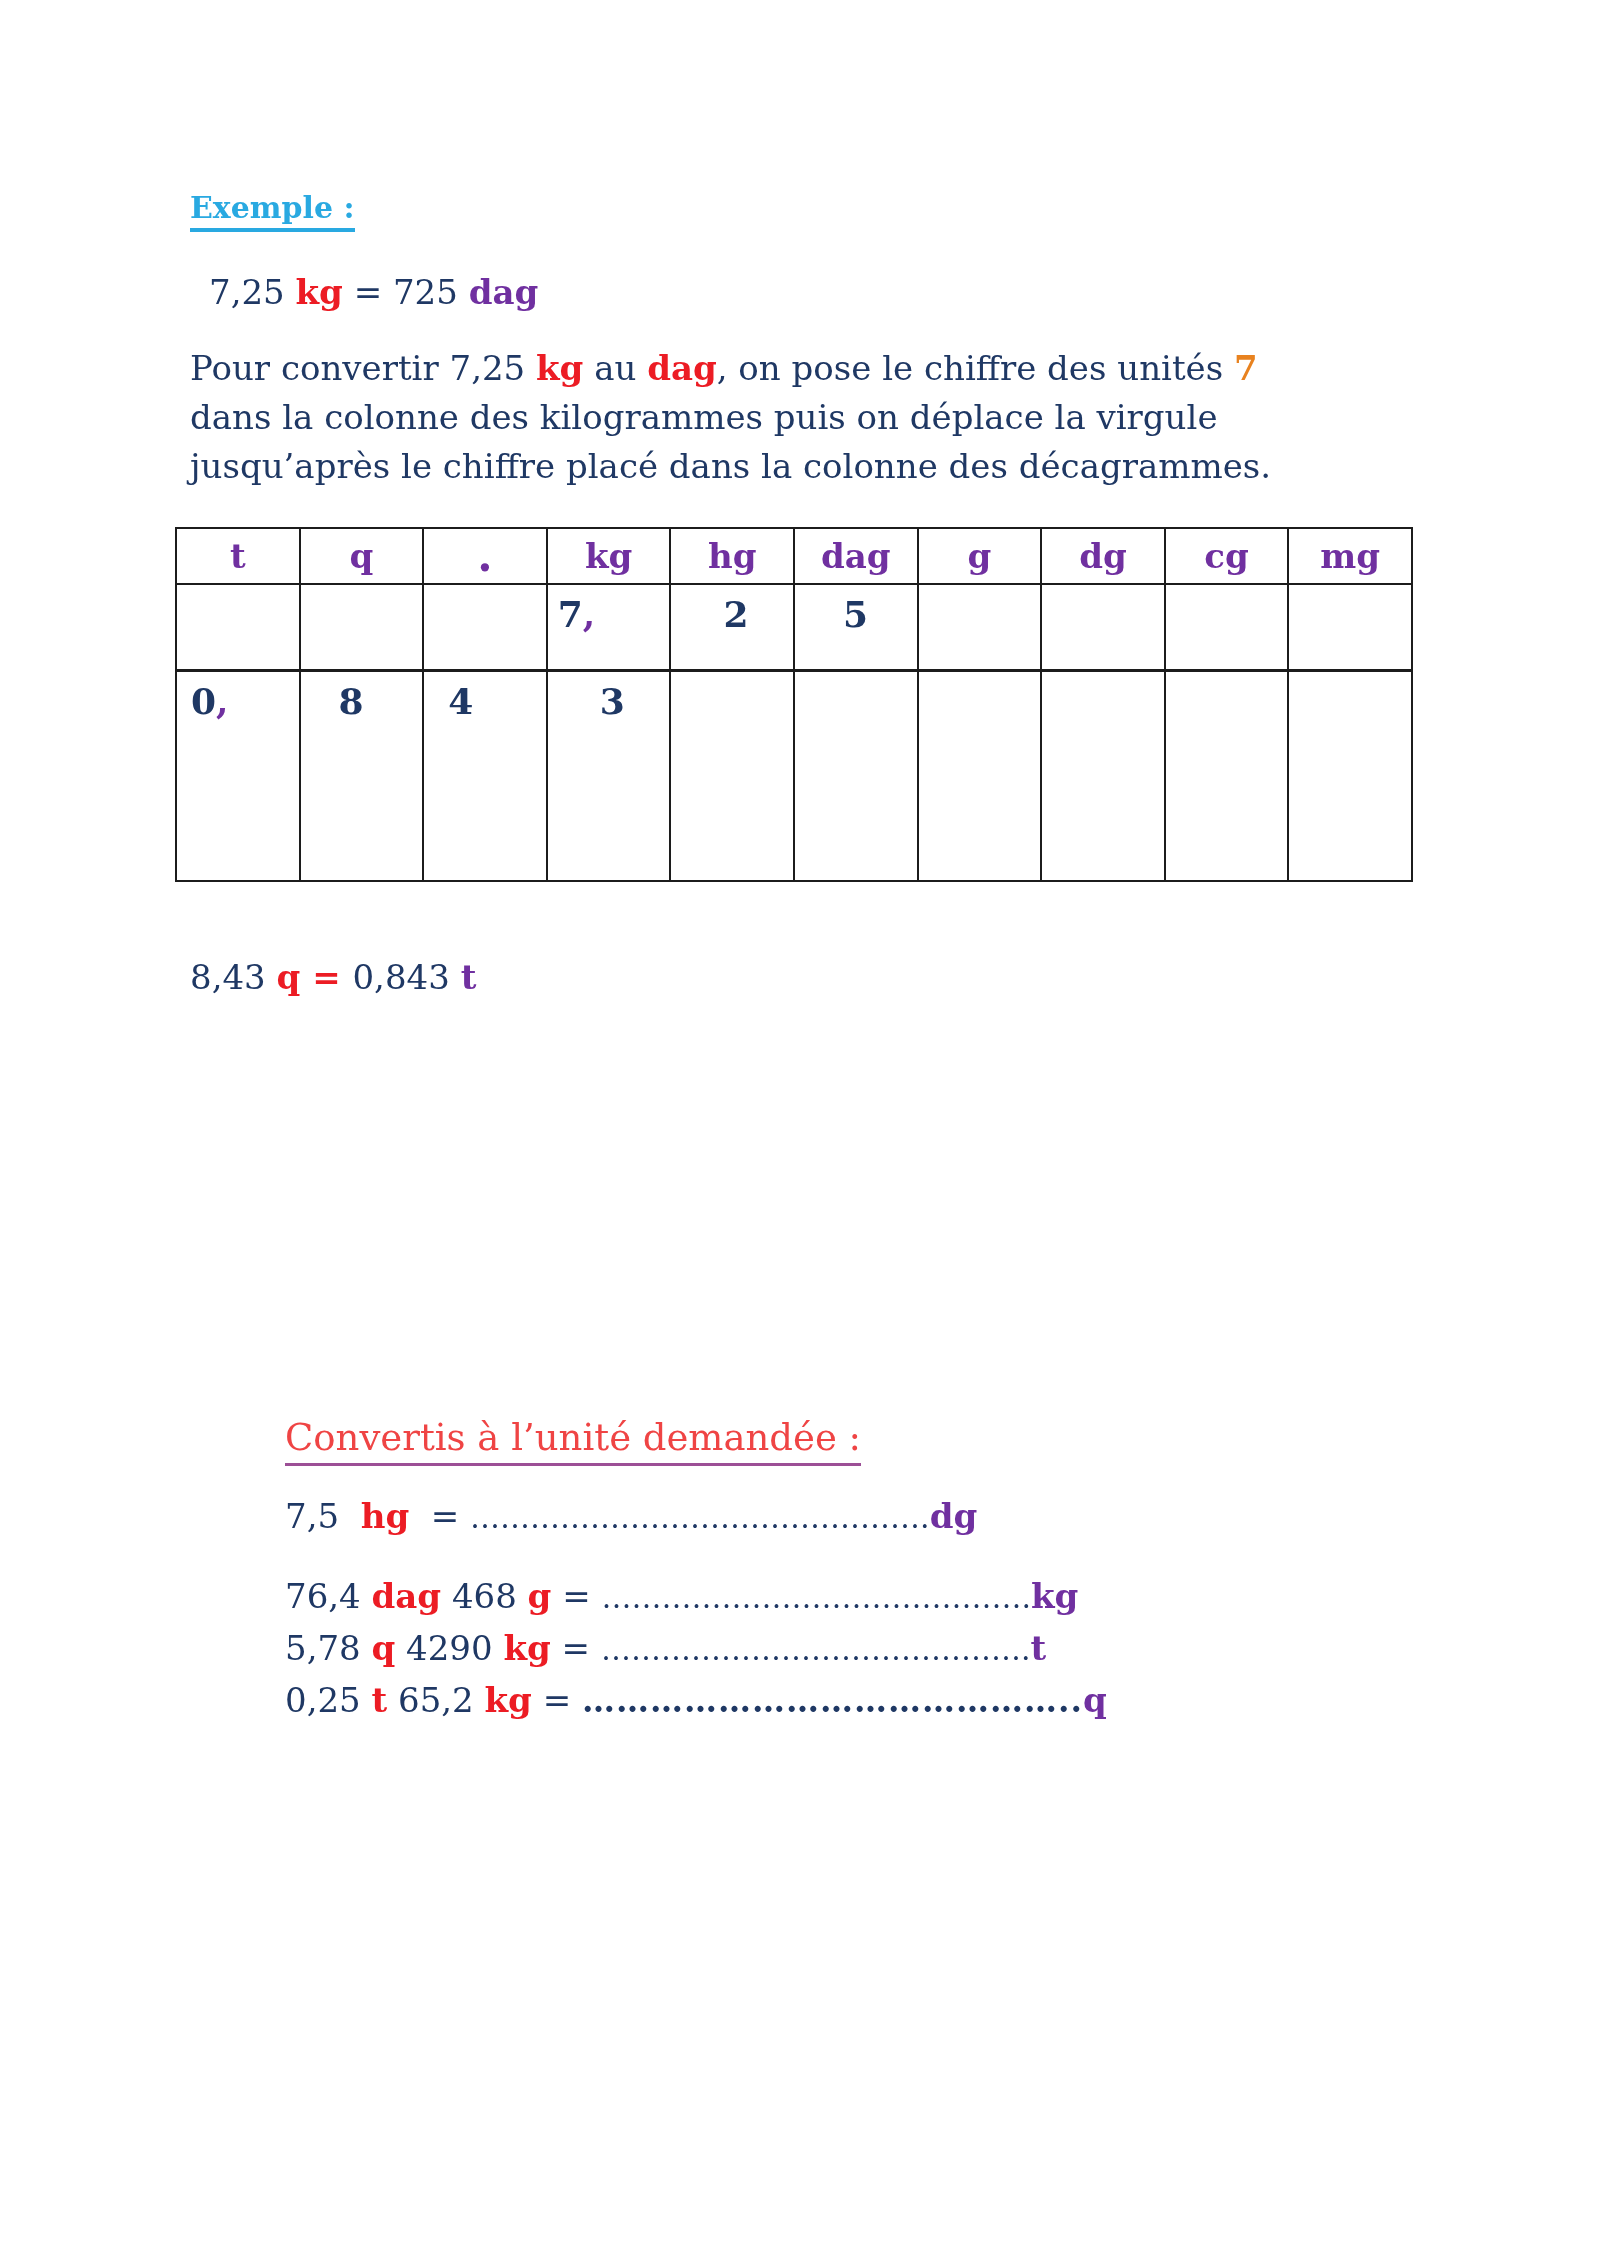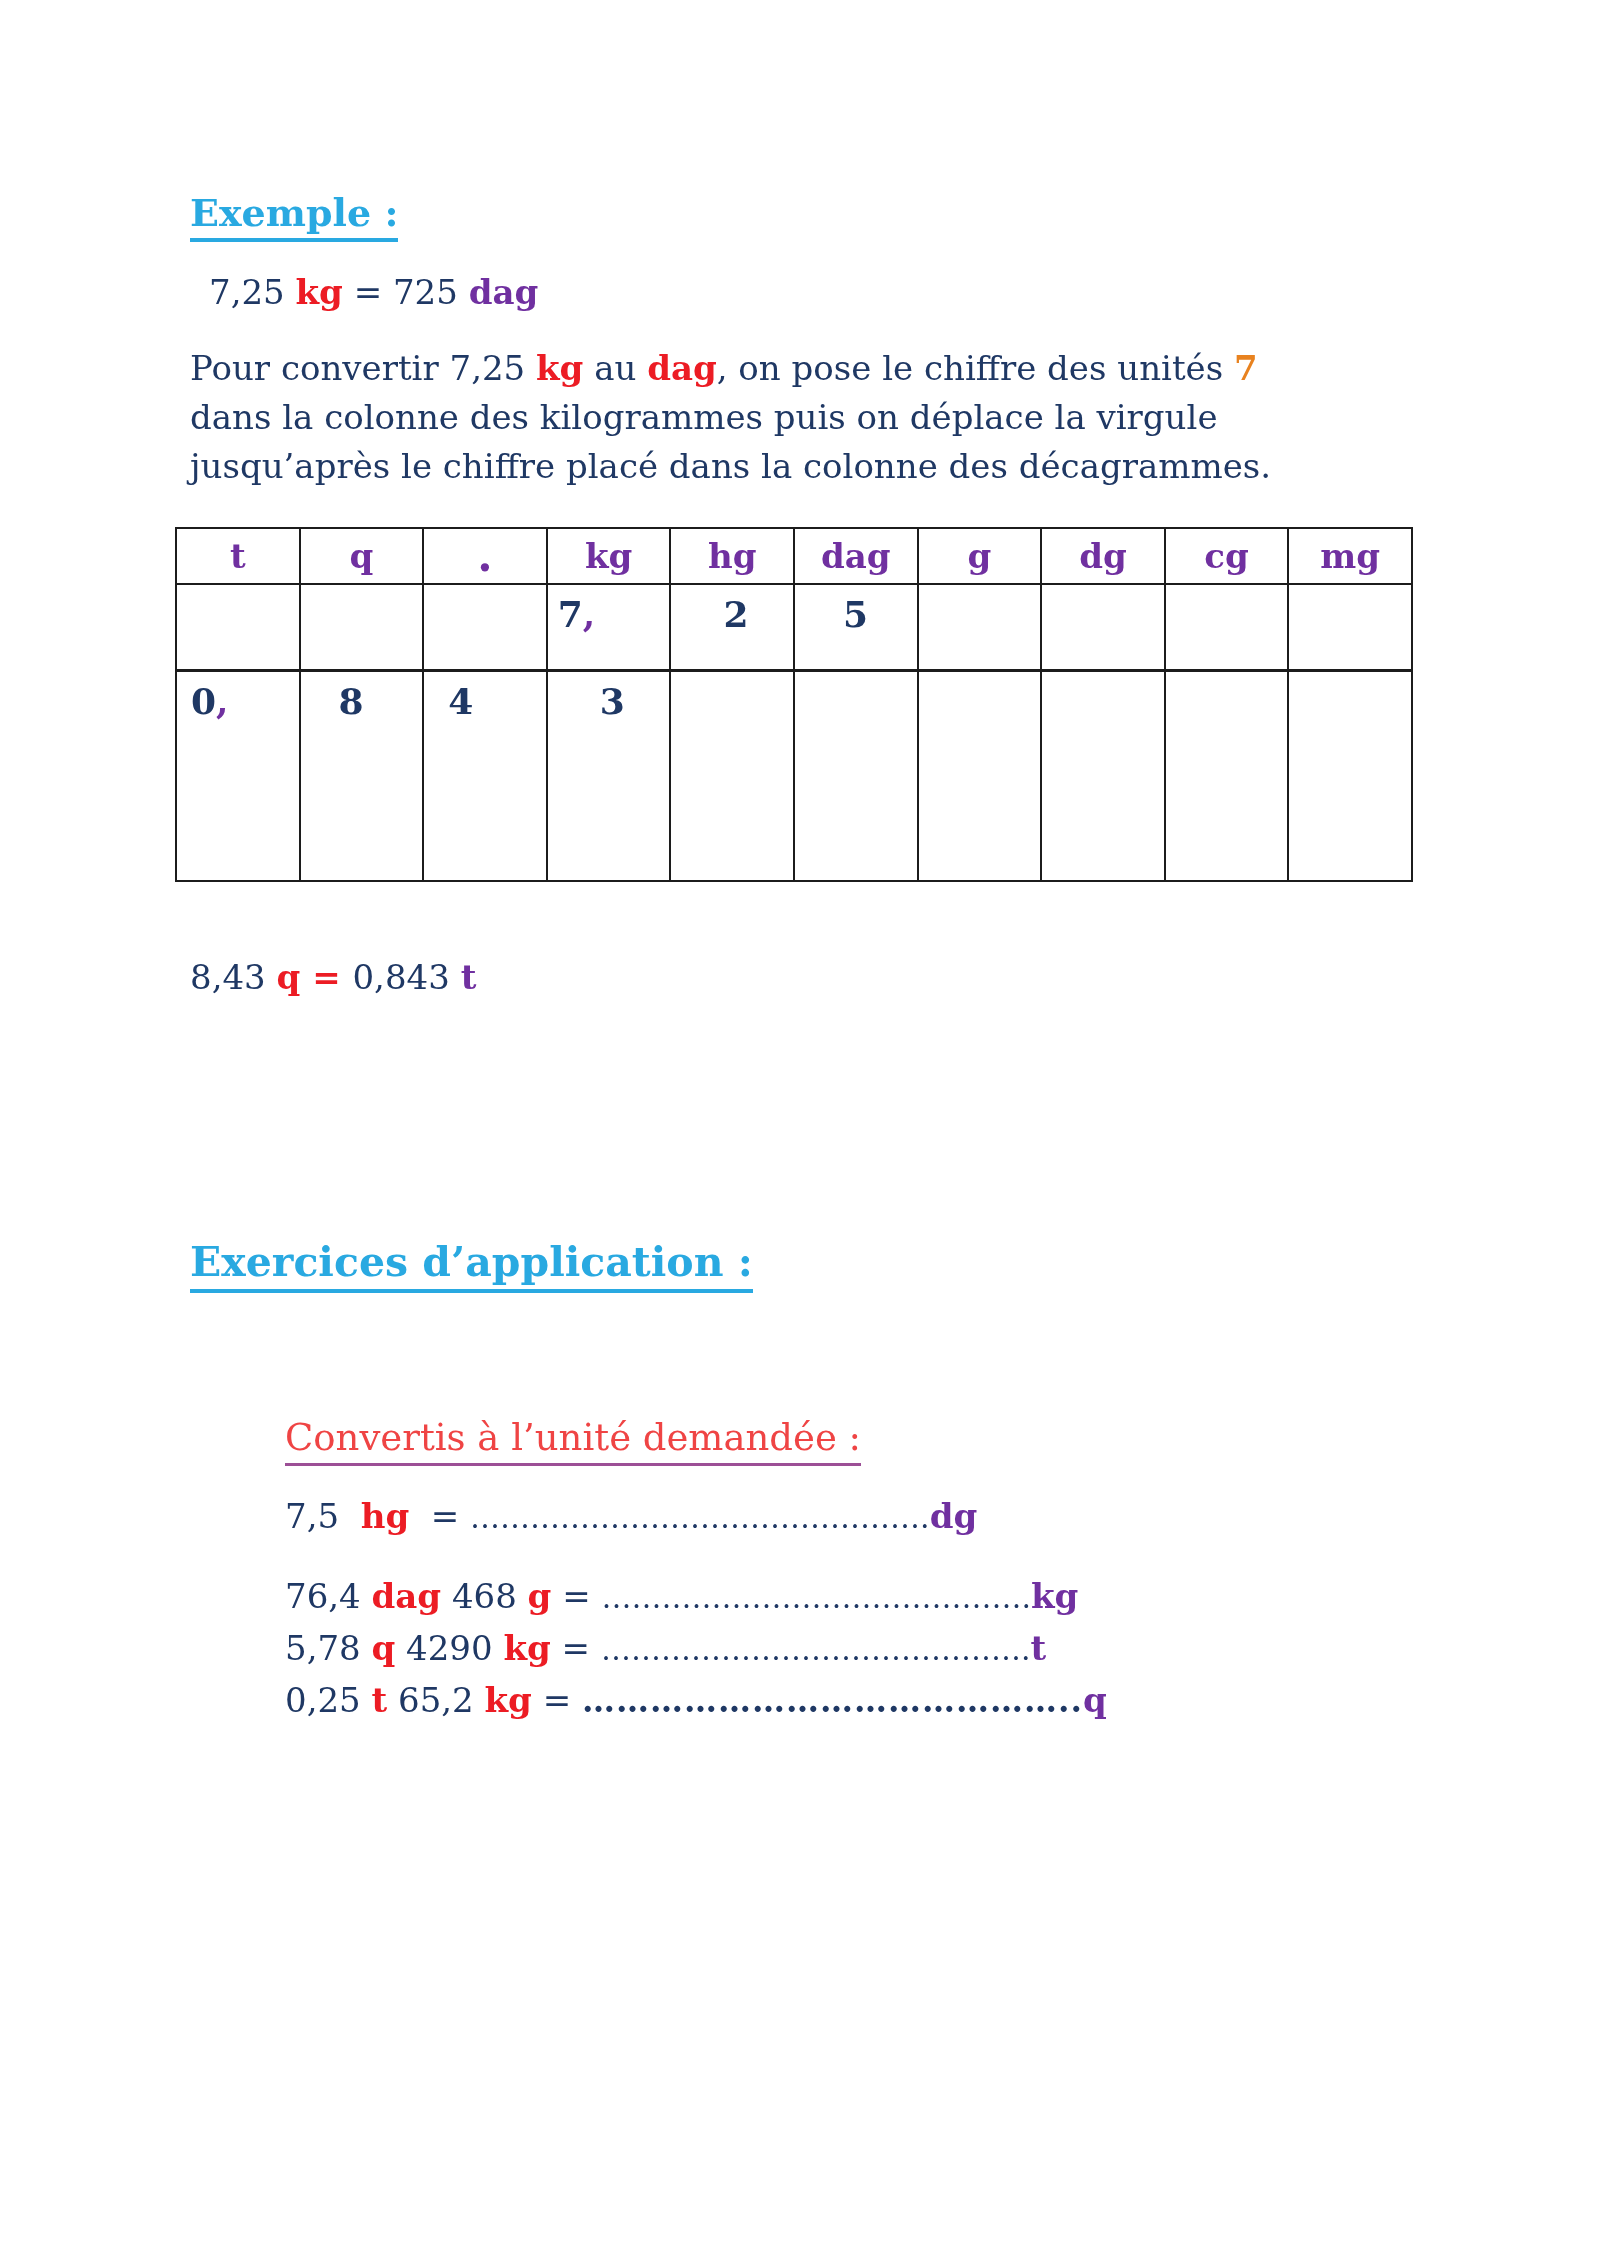--- a/index.html
+++ b/index.html
@@ -16,21 +16,21 @@
   .navy   { color:#1F3864; }
   .red    { color:#EC1C24; font-weight:bold; }
   .purple { color:#7030A0; font-weight:bold; }
   .orange { color:#E8821F; font-weight:bold; }
   .dots      { color:#1F3864; font-size:30px; }
   .dots-sm   { color:#2A3C63; font-size:23px; }
   .dots-bold { color:#1F3864; font-size:33px; font-weight:bold; letter-spacing:1px; }
 
   #example-heading {
     position:absolute; left:190px; top:190px;
-    font-size:38px; font-weight:bold; color:#29A9E1;
+    font-size:30px; font-weight:bold; color:#29A9E1;
     display:inline-block; border-bottom:4px solid #29A9E1; padding-bottom:3px;
   }
   #equation1 { position:absolute; left:190px; top:272px; font-size:34px;margin-left:19px; }
   #explanation {
     position:absolute; left:190px; top:344px; width:1250px;
     font-size:34px; line-height:49px; white-space:pre-wrap;
   }
 
   #conversion-table {
     position:absolute; left:175px; top:527px; width:1238px;
@@ -125,21 +125,20 @@
           <td></td>
           <td></td>
           <td></td>
           <td></td>
         </tr>
       </tbody>
     </table>
 
   <div id="equation2"><span class="seg navy">8,43 </span><span class="seg red">q</span><span class="seg red"> = </span><span class="seg navy">0,843 </span><span class="seg purple">t</span></div>
 
-  <div id="exercises-heading">Exercices d’application :</div>
 
   <div id="convert-subheading">Convertis à l’unité demandée :</div>
 
   <div id="exercise-list">
       <div class="exercise-line"><span class="seg navy">7,5  </span><span class="seg red">hg</span><span class="seg navy">  = </span><span class="seg dots">……………………………………….</span><span class="seg purple">dg</span></div>
       <div class="exercise-line"><span class="seg navy">76,4 </span><span class="seg red">dag</span><span class="seg navy"> 468 </span><span class="seg red">g</span><span class="seg navy"> = </span><span class="seg dots">…………………………………….</span><span class="seg purple">kg</span></div>
       <div class="exercise-line"><span class="seg navy">5,78 </span><span class="seg red">q</span><span class="seg navy"> 4290 </span><span class="seg red">kg</span><span class="seg navy"> = </span><span class="seg dots">…………………………………….</span><span class="seg purple">t</span></div>
       <div class="exercise-line"><span class="seg navy">0,25 </span><span class="seg red">t</span><span class="seg navy"> 65,2 </span><span class="seg red">kg</span><span class="seg navy"> = </span><span class="seg dots-bold">……………………………………..</span><span class="seg purple">q</span></div>
     </div>
 

